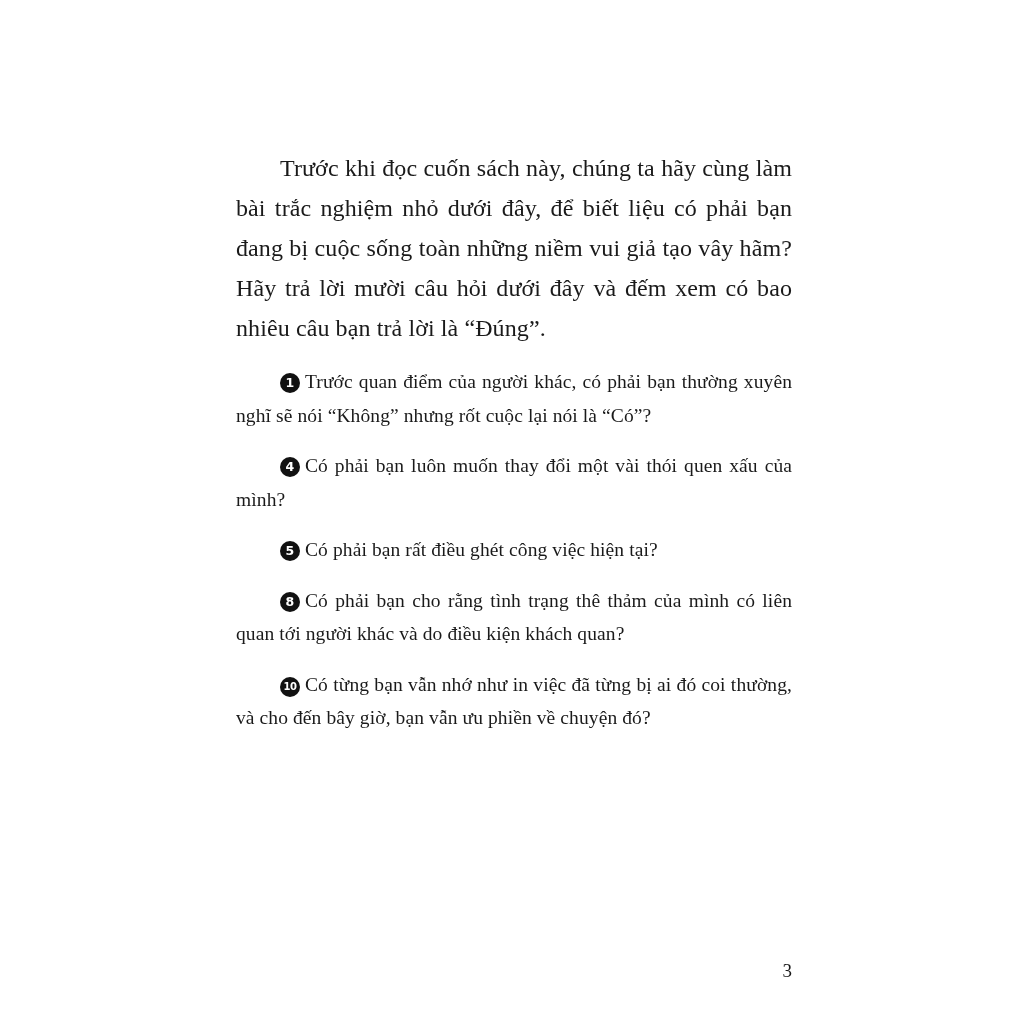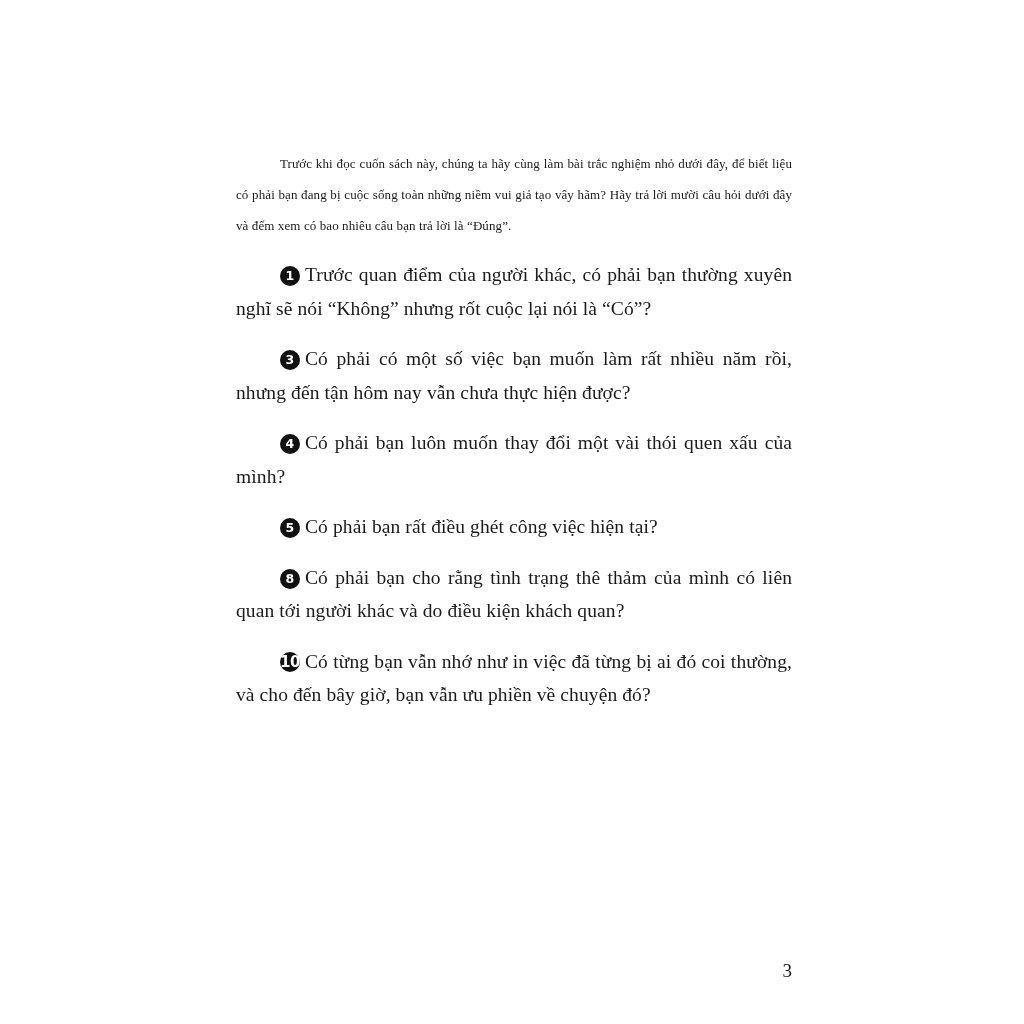--- a/index.html
+++ b/index.html
@@ -22,22 +22,22 @@
     box-sizing: border-box;
   }
   .text-column {
     position: absolute;
     left: 236px;
     top: 148px;
     width: 556px;
   }
   .para {
     margin: 0 0 2px 0;
-    font-size: 13px;
-    line-height: 31px;
+    font-size: 24px;
+    line-height: 40px;
     text-align: justify;
     text-justify: inter-word;
     letter-spacing: 0.1px;
   }
   .para.intro {
     text-indent: 44px;
     margin-bottom: 8px;
   }
   .q-para {
     margin: 17px 0 3px 0;
@@ -58,21 +58,21 @@
     color: #ffffff;
     font-family: "DejaVu Sans", "Liberation Sans", sans-serif;
     font-size: 12.5px;
     font-weight: bold;
     text-align: center;
     text-indent: 0;
     vertical-align: 1px;
     margin-right: 5px;
   }
   .q-num.two-digit {
-    font-size: 15px;
+    font-size: 10px;
     letter-spacing: -0.5px;
   }
   .q-text {
     text-indent: 0;
   }
   .page-number {
     position: absolute;
     right: 232px;
     bottom: 42px;
     font-size: 19px;
@@ -86,23 +86,20 @@
 <div class="page">
   <div class="text-column">
 
     <p class="para intro">Trước khi đọc cuốn sách này, chúng ta hãy cùng làm bài trắc nghiệm nhỏ dưới đây, để biết liệu có phải bạn đang bị cuộc sống toàn những niềm vui giả tạo vây hãm? Hãy trả lời mười câu hỏi dưới đây và đếm xem có bao nhiêu câu bạn trả lời là “Đúng”.</p>
 
     <p class="q-para">
       <span class="q-num">1</span><span class="q-text">Trước quan điểm của người khác, có phải bạn thường xuyên nghĩ sẽ nói “Không” nhưng rốt cuộc lại nói là “Có”?</span>
     </p>
 
 
-    <p class="q-para">
-      <span class="q-num">3</span><span class="q-text">Có phải có một số việc bạn muốn làm rất nhiều năm rồi, nhưng đến tận hôm nay vẫn chưa thực hiện được?</span>
-    </p>
 
     <p class="q-para">
       <span class="q-num">4</span><span class="q-text">Có phải bạn luôn muốn thay đổi một vài thói quen xấu của mình?</span>
     </p>
 
     <p class="q-para">
       <span class="q-num">5</span><span class="q-text">Có phải bạn rất điều ghét công việc hiện tại?</span>
     </p>
 
 

